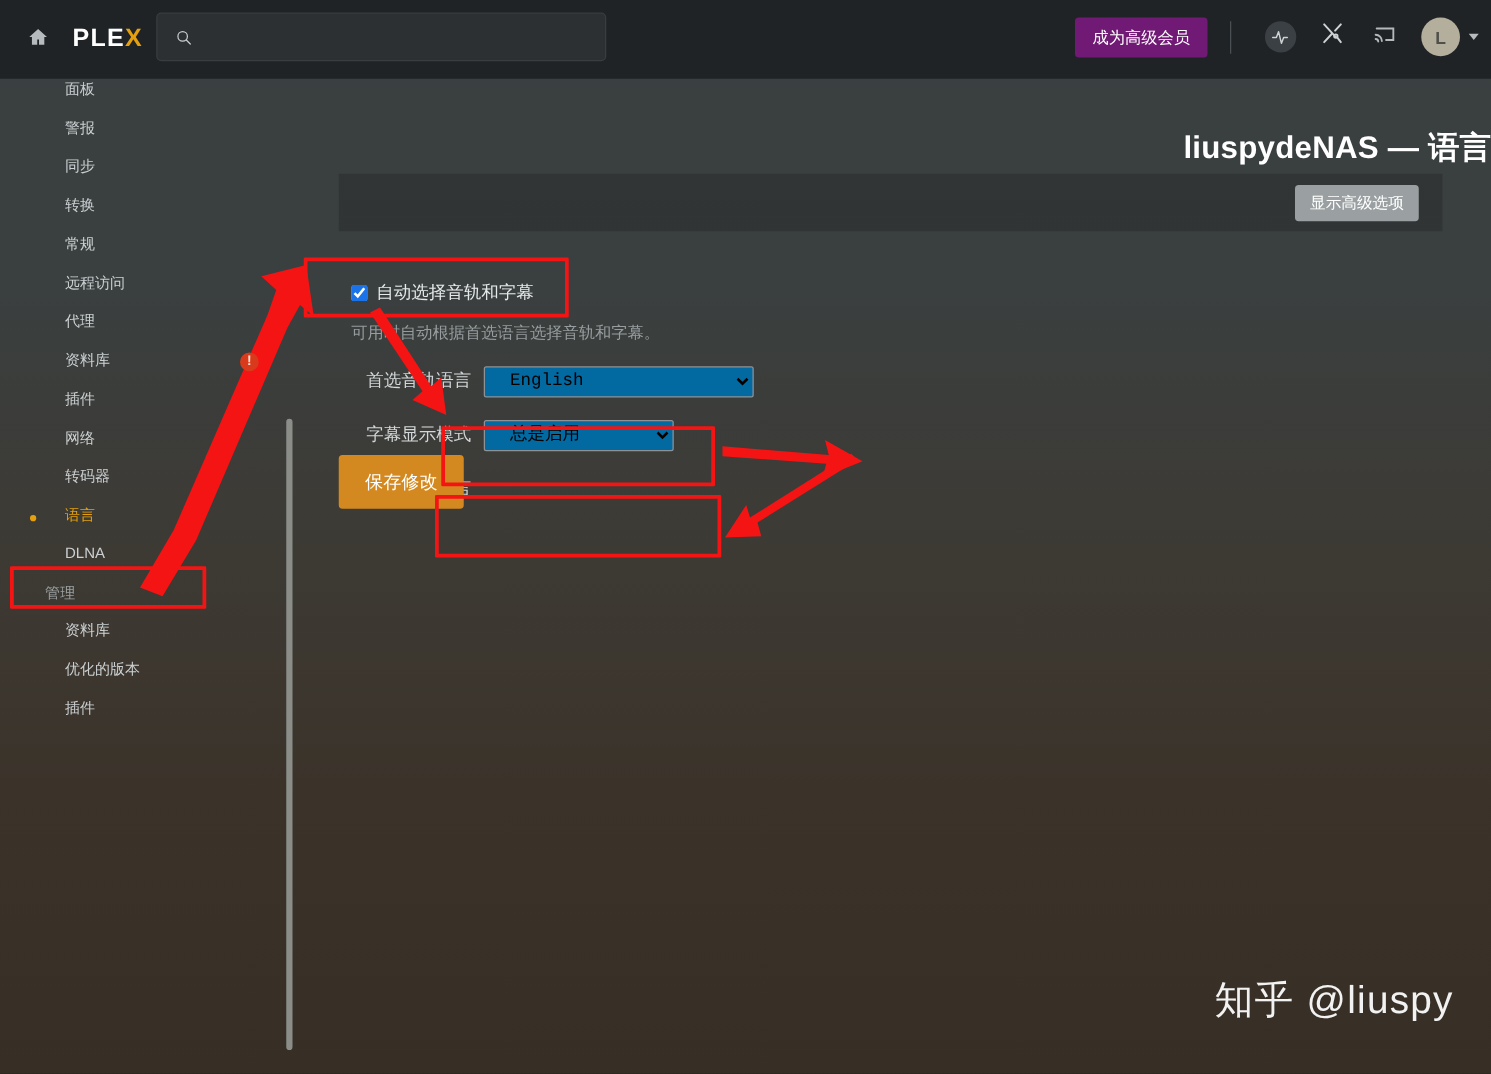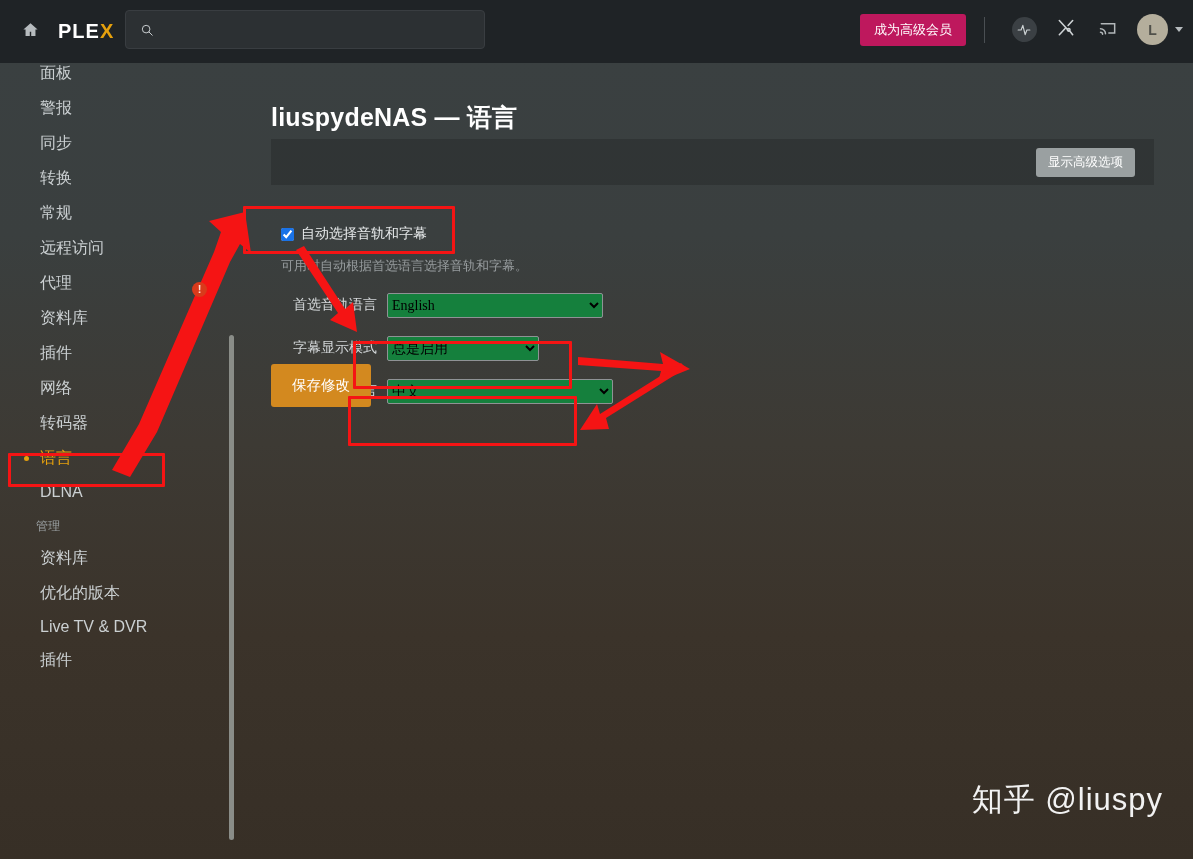--- a/index.html
+++ b/index.html
@@ -55,21 +55,21 @@
     color: #dfe2e4; font-size: 13px; margin-left: 8px;
     font-family: "Liberation Sans", sans-serif;
   }
   .searchbox input::placeholder { color: #6d7478; }
 
   .topright {
     position: absolute; right: 10px; top: 0; height: 59px;
     display: flex; align-items: center; gap: 0px;
   }
   .premium-btn {
-    background: #be185d; color: #ffffff;
+    background: #701a75; color: #ffffff;
     font-size: 13px; padding: 7px 14px; border-radius: 3px;
     border: none; cursor: pointer; margin-right: 18px;
     font-family: "Liberation Sans", sans-serif;
   }
   .vdivider { width: 1px; height: 26px; background: #4a4f53; margin-right: 18px; }
   .ticon {
     width: 42px; height: 42px;
     display: flex; align-items: center; justify-content: center;
     cursor: pointer;
   }
@@ -107,22 +107,22 @@
     width: 232px; height: 814px;
     overflow: hidden;
     z-index: 10;
   }
   .side-section {
     color: #9aa0a2; font-size: 12px;
     padding: 10px 0 6px 36px;
     letter-spacing: 0.3px;
   }
   .side-item {
-    color: #cbd0d2; font-size: 16px;
-    padding: 7px 0 7px 40px;
+    color: #cbd0d2; font-size: 12px;
+    padding: 7px 0 7px 52px;
     cursor: pointer; white-space: nowrap;
     position: relative;
   }
   .side-item.active { color: #e5a00d; }
   .side-item.active::before {
     content: ""; position: absolute; left: 24px; top: 15px;
     width: 5px; height: 5px; border-radius: 50%;
     background: #e5a00d;
   }
   .side-scrollbar {
@@ -135,20 +135,21 @@
   
   .content {
     position: absolute; left: 240px; top: 59px;
     width: 953px; height: 800px;
     overflow: hidden;
   }
   .page-title {
     color: #ffffff; font-size: 25px; font-weight: bold;
     margin: 42px 0 0 31px;
     letter-spacing: 0.2px;
+    text-align: right;
   }
   .adv-bar {
     position: absolute; left: 31px; top: 80px;
     width: 883px; height: 46px;
     background: rgba(0,0,0,0.16);
     display: flex; align-items: center; justify-content: flex-end;
   }
   .adv-btn {
     background: #9aa0a1; color: #ffffff;
     font-size: 12.5px; padding: 6px 12px; border-radius: 3px;
@@ -172,24 +173,24 @@
     display: flex; align-items: center;
     margin-top: 17px; height: 26px;
   }
   .field-label {
     width: 106px; text-align: right;
     color: #d3d7d9; font-size: 14px;
     padding-right: 10px; white-space: nowrap;
   }
   select.fld {
     height: 25px;
-    background: #15803d; color: #000000;
+    background: #0369a1; color: #000000;
     border: 1px solid #8f9295; border-radius: 2px;
-    font-size: 14px; padding: 1px 0;
-    font-family: Liberation Serif, serif;
+    font-size: 14px; padding: 1px 16px;
+    font-family: Liberation Mono, monospace;
     cursor: pointer; outline: none;
   }
   select.w-lang { width: 216px; }
   select.w-mode { width: 152px; }
   select.w-sub  { width: 226px; }
 
   .save-btn {
     position: absolute; left: 31px; top: 305px;
     background: #d3891f; color: #ffffff;
     font-size: 14.5px; padding: 12px 21px;
@@ -302,21 +303,20 @@
         <div class="side-item"><span>代理</span></div>
         <div class="side-item"><span>资料库</span></div>
         <div class="side-item"><span>插件</span></div>
         <div class="side-item"><span>网络</span></div>
         <div class="side-item"><span>转码器</span></div>
         <div class="side-item active"><span>语言</span></div>
         <div class="side-item"><span>DLNA</span></div>
         <div class="side-section">管理</div>
         <div class="side-item"><span>资料库</span></div>
         <div class="side-item"><span>优化的版本</span></div>
-        <div class="side-item"><span>Live TV &amp; DVR</span></div>
         <div class="side-item"><span>插件</span></div>
       </div>
   </div>
   <div class="side-scrollbar"></div>
 
   <div class="content">
     <div class="page-title">liuspydeNAS — 语言</div>
 
     <div class="adv-bar">
       <button class="adv-btn">显示高级选项</button>
@@ -333,21 +333,20 @@
           <div class="field-row">
             <div class="field-label">首选音轨语言</div>
             <select class="fld w-lang"><option>English</option><option>中文</option><option>日本語</option><option>Français</option><option>Deutsch</option><option>Español</option></select>
           </div>
           <div class="field-row">
             <div class="field-label">字幕显示模式</div>
             <select class="fld w-mode"><option>手动选择</option><option>仅外挂字幕</option><option selected="">总是启用</option><option>仅外语</option></select>
           </div>
           <div class="field-row">
             <div class="field-label">首选字幕语言</div>
-            <select class="fld w-sub"><option>中文</option><option>English</option><option>日本語</option><option>Français</option><option>Deutsch</option></select>
           </div>
         </div>
     </div>
 
     <button class="save-btn">保存修改</button>
   </div>
 
   <div class="watermark">知乎 @liuspy</div>
 
   <div class="annot">

